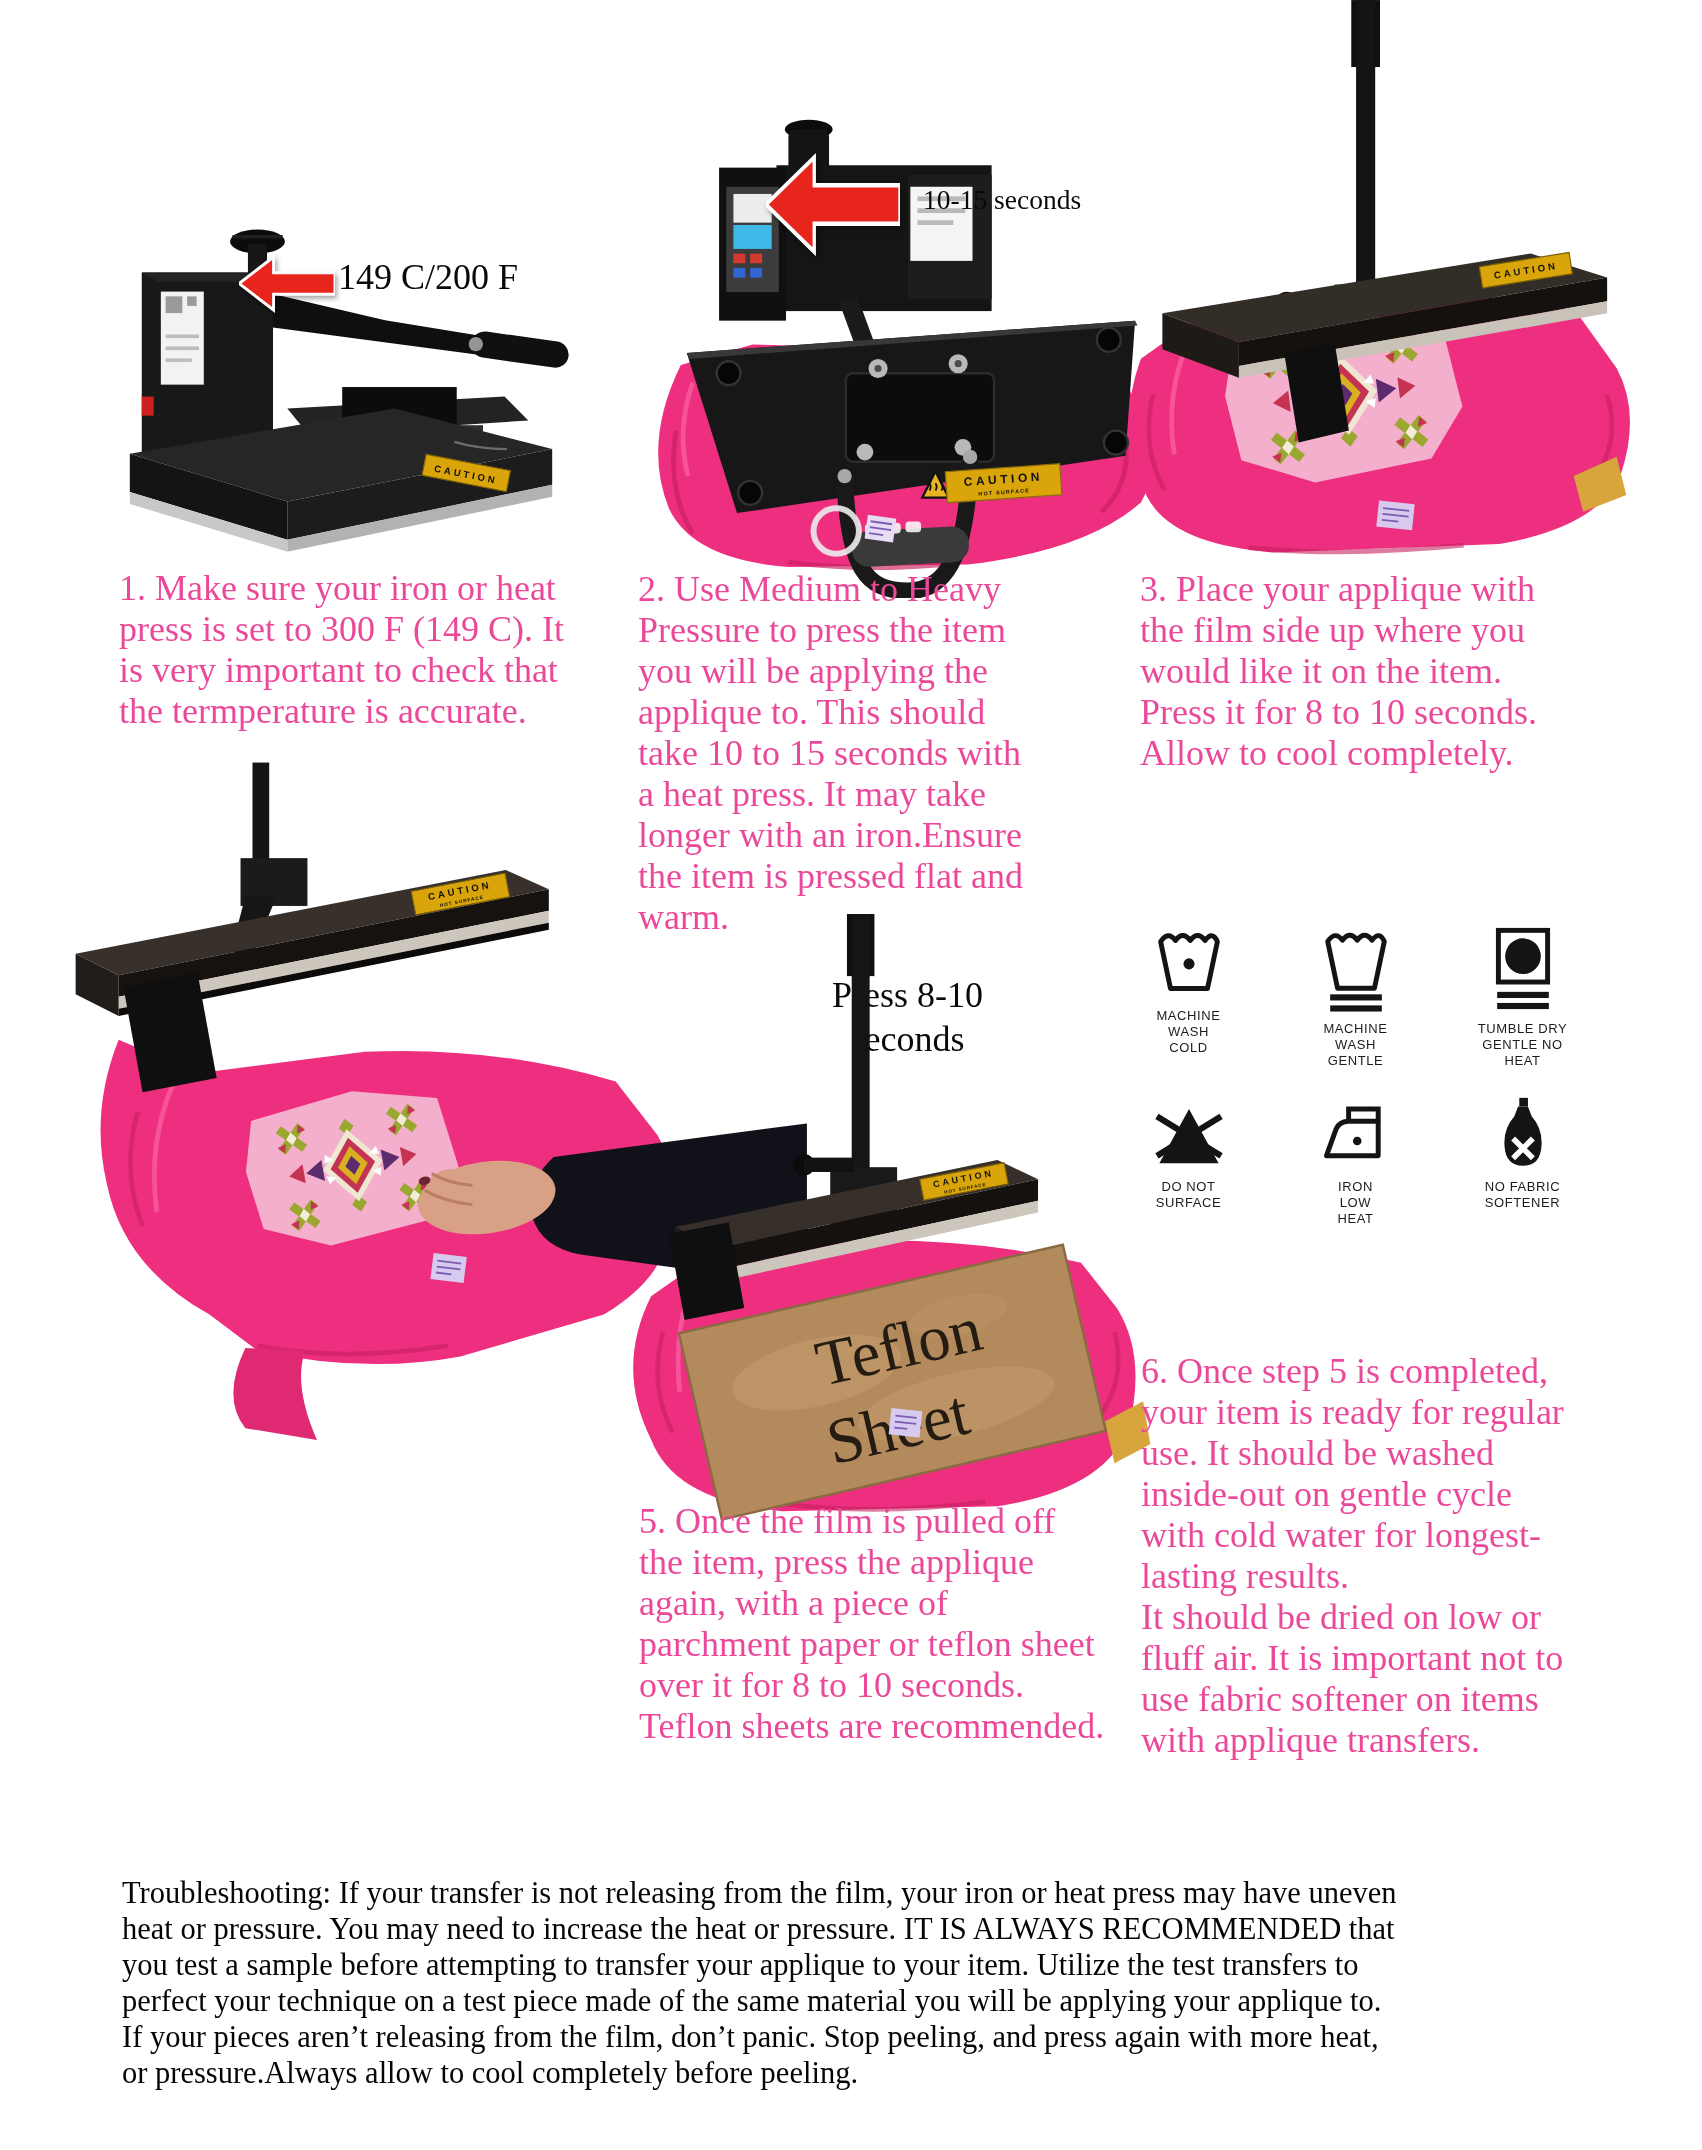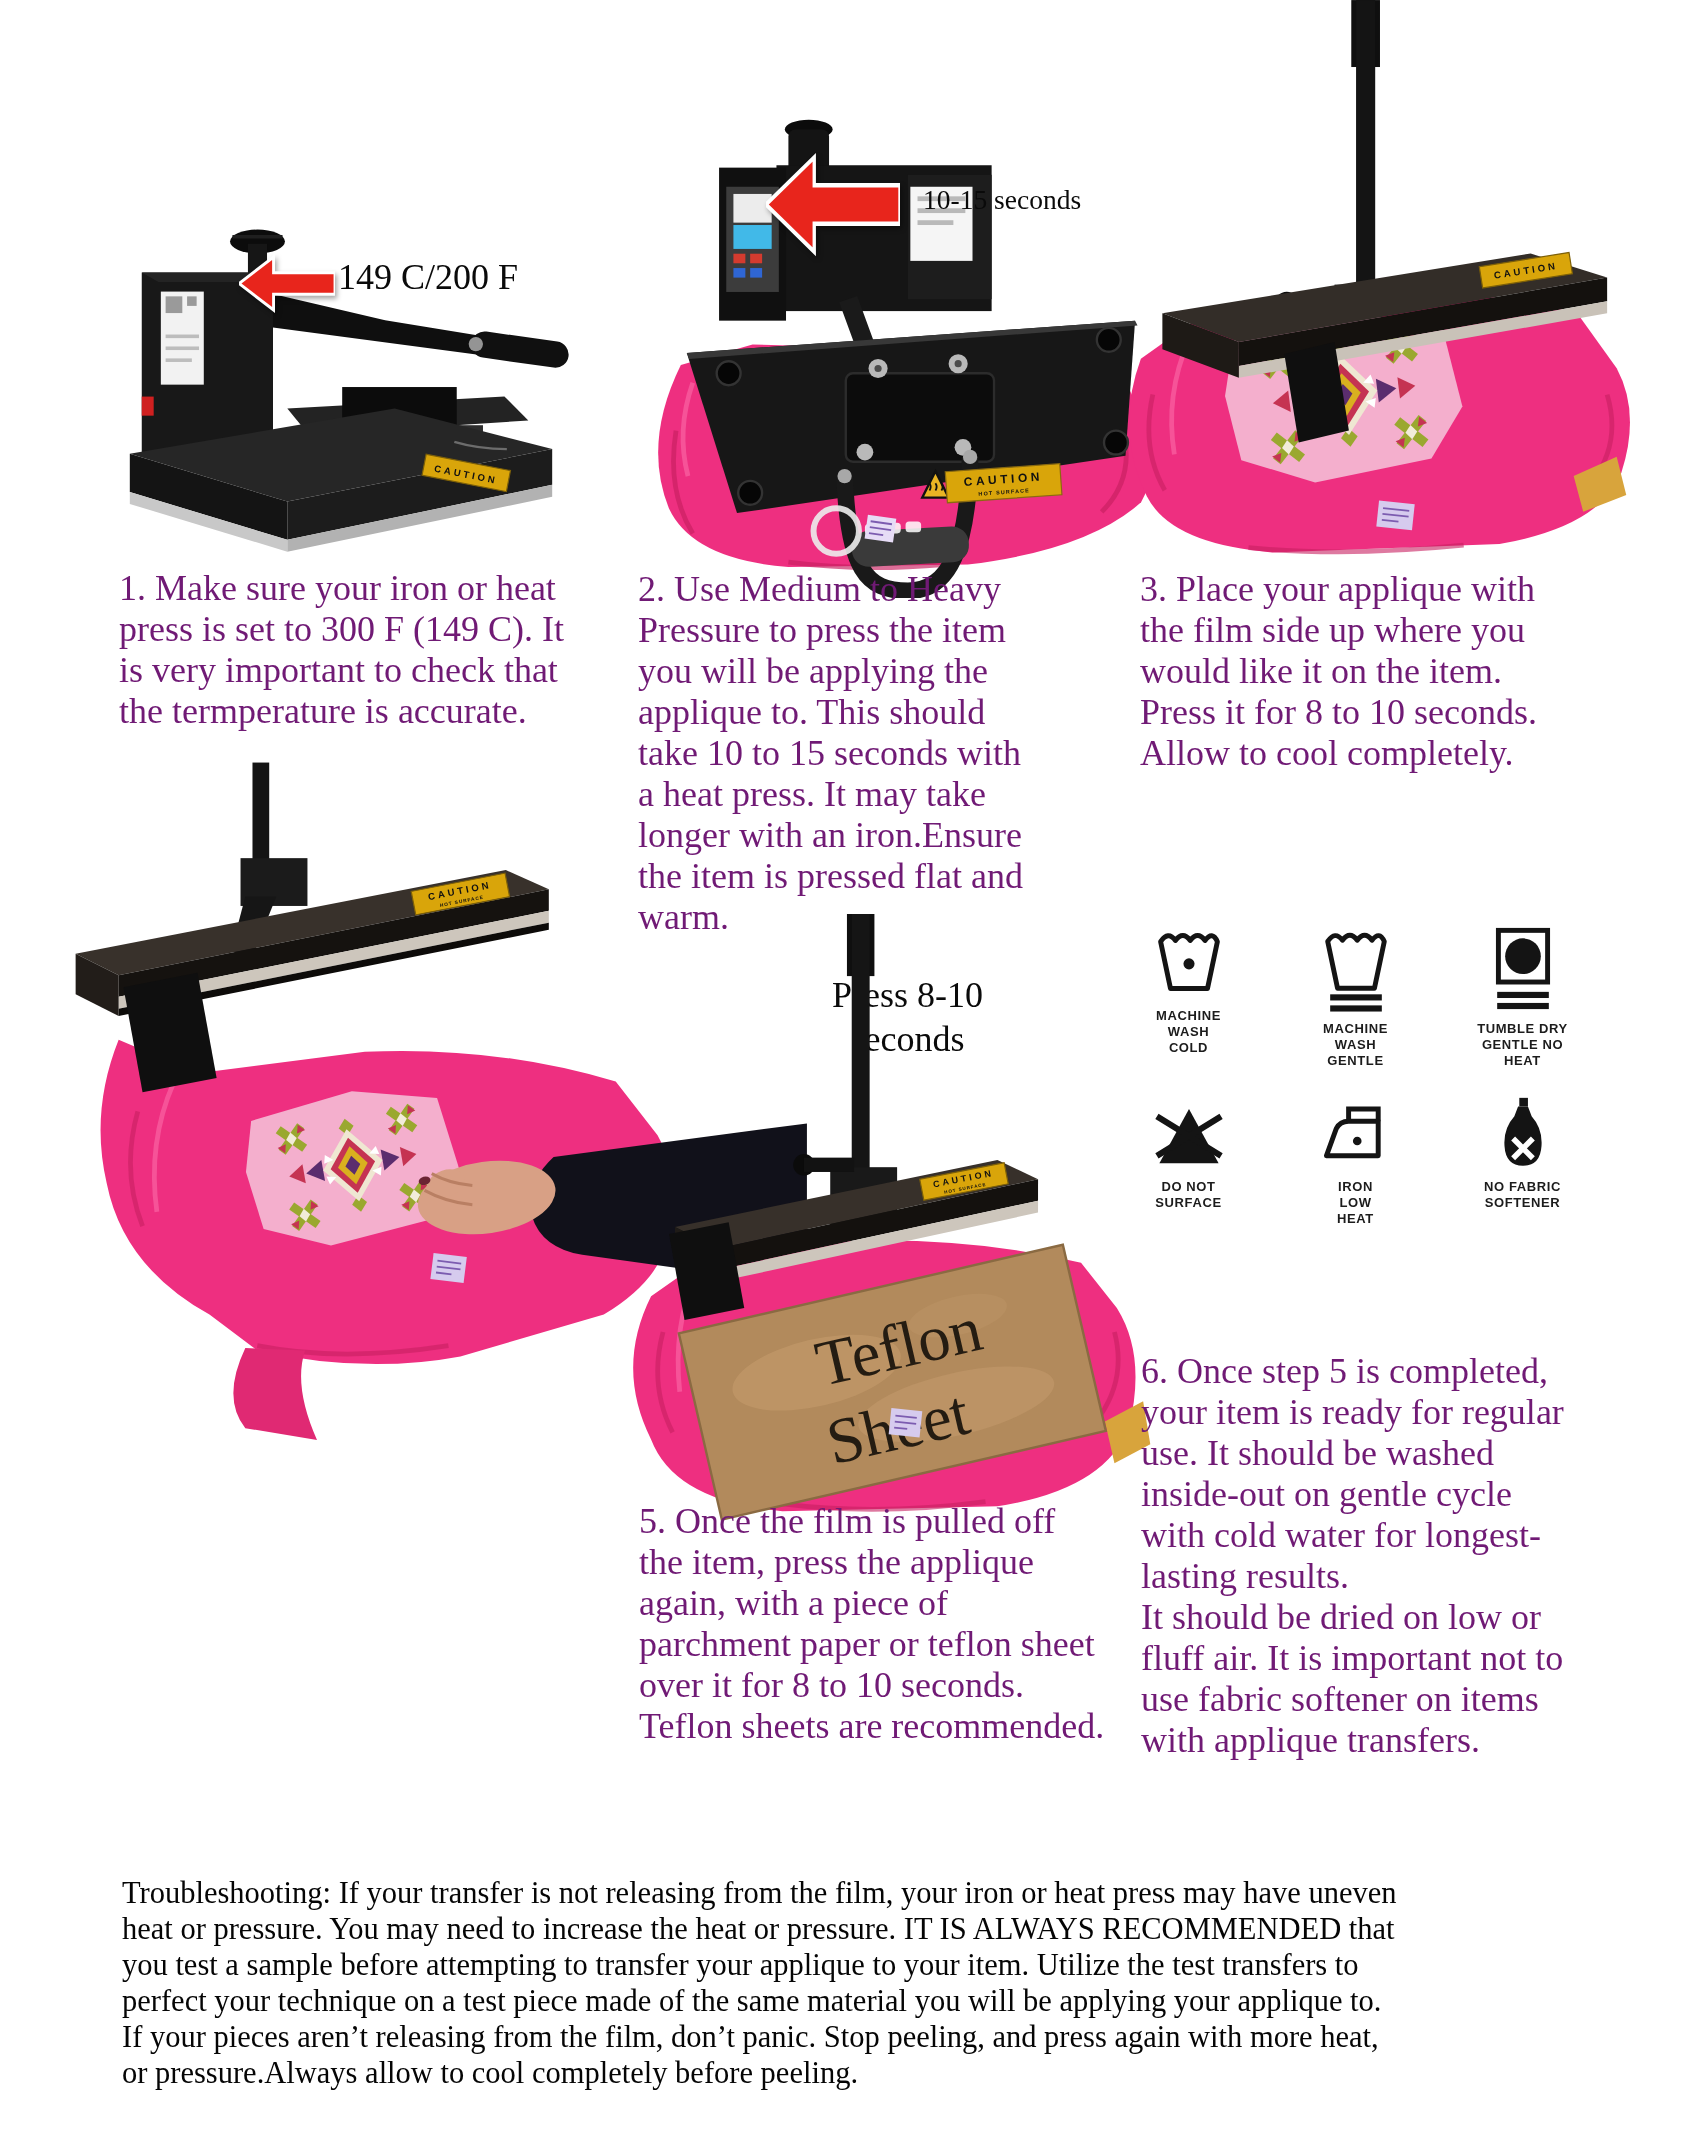--- a/index.html
+++ b/index.html
@@ -1,28 +1,28 @@
 <!DOCTYPE html>
 <html style="font-size:9.6px"><head>
 <meta charset="utf-8">
 <style>
   html,body{margin:0;padding:0;background:#fff;}
   .page{position:relative;width:1703px;height:2151px;background:#ffffff;
         font-family:"Liberation Serif","DejaVu Serif",serif;color:#000;overflow:hidden;}
   .abs{position:absolute;}
-  .step-text{white-space:pre-line;font-size:36px;line-height:41px;color:#701a75;}
+  .step-text{white-space:pre-line;font-size:36px;line-height:41px;color:#ec4899;}
   .note-text{white-space:pre-line;font-size:36px;line-height:44px;color:#0a0a0a;}
   .annot{font-size:36px;color:#0a0a0a;white-space:nowrap;}
   .annot-small{font-size:27.5px;color:#0a0a0a;white-space:nowrap;}
   .trouble{white-space:pre-line;font-size:30.5px;line-height:36px;color:#050505;margin-top:32px;}
   .arrow{filter:drop-shadow(2.4px 3px 2.4px rgba(0,0,0,0.35));}
   .care-grid{display:grid;grid-template-columns:repeat(3,149px);row-gap:25px;column-gap:18px;justify-items:center;}
   .care-cell{display:flex;flex-direction:column;align-items:center;}
   .care-label{margin-top:7.2px;font-family:"Liberation Sans","DejaVu Sans",sans-serif;
-              font-weight:700;font-size:13px;line-height:16px;letter-spacing:0.6px;
+              font-weight:400;font-size:13px;line-height:16px;letter-spacing:0.6px;
               color:#1c1c1c;text-align:center;white-space:pre-line;}
   .caution-txt{font-family:"Liberation Sans","DejaVu Sans",sans-serif;font-weight:700;}
   svg{display:block;}
 </style>
 </head>
 <body>
 
 <div class="page">
 
   <svg width="0" height="0" aria-hidden="true">

